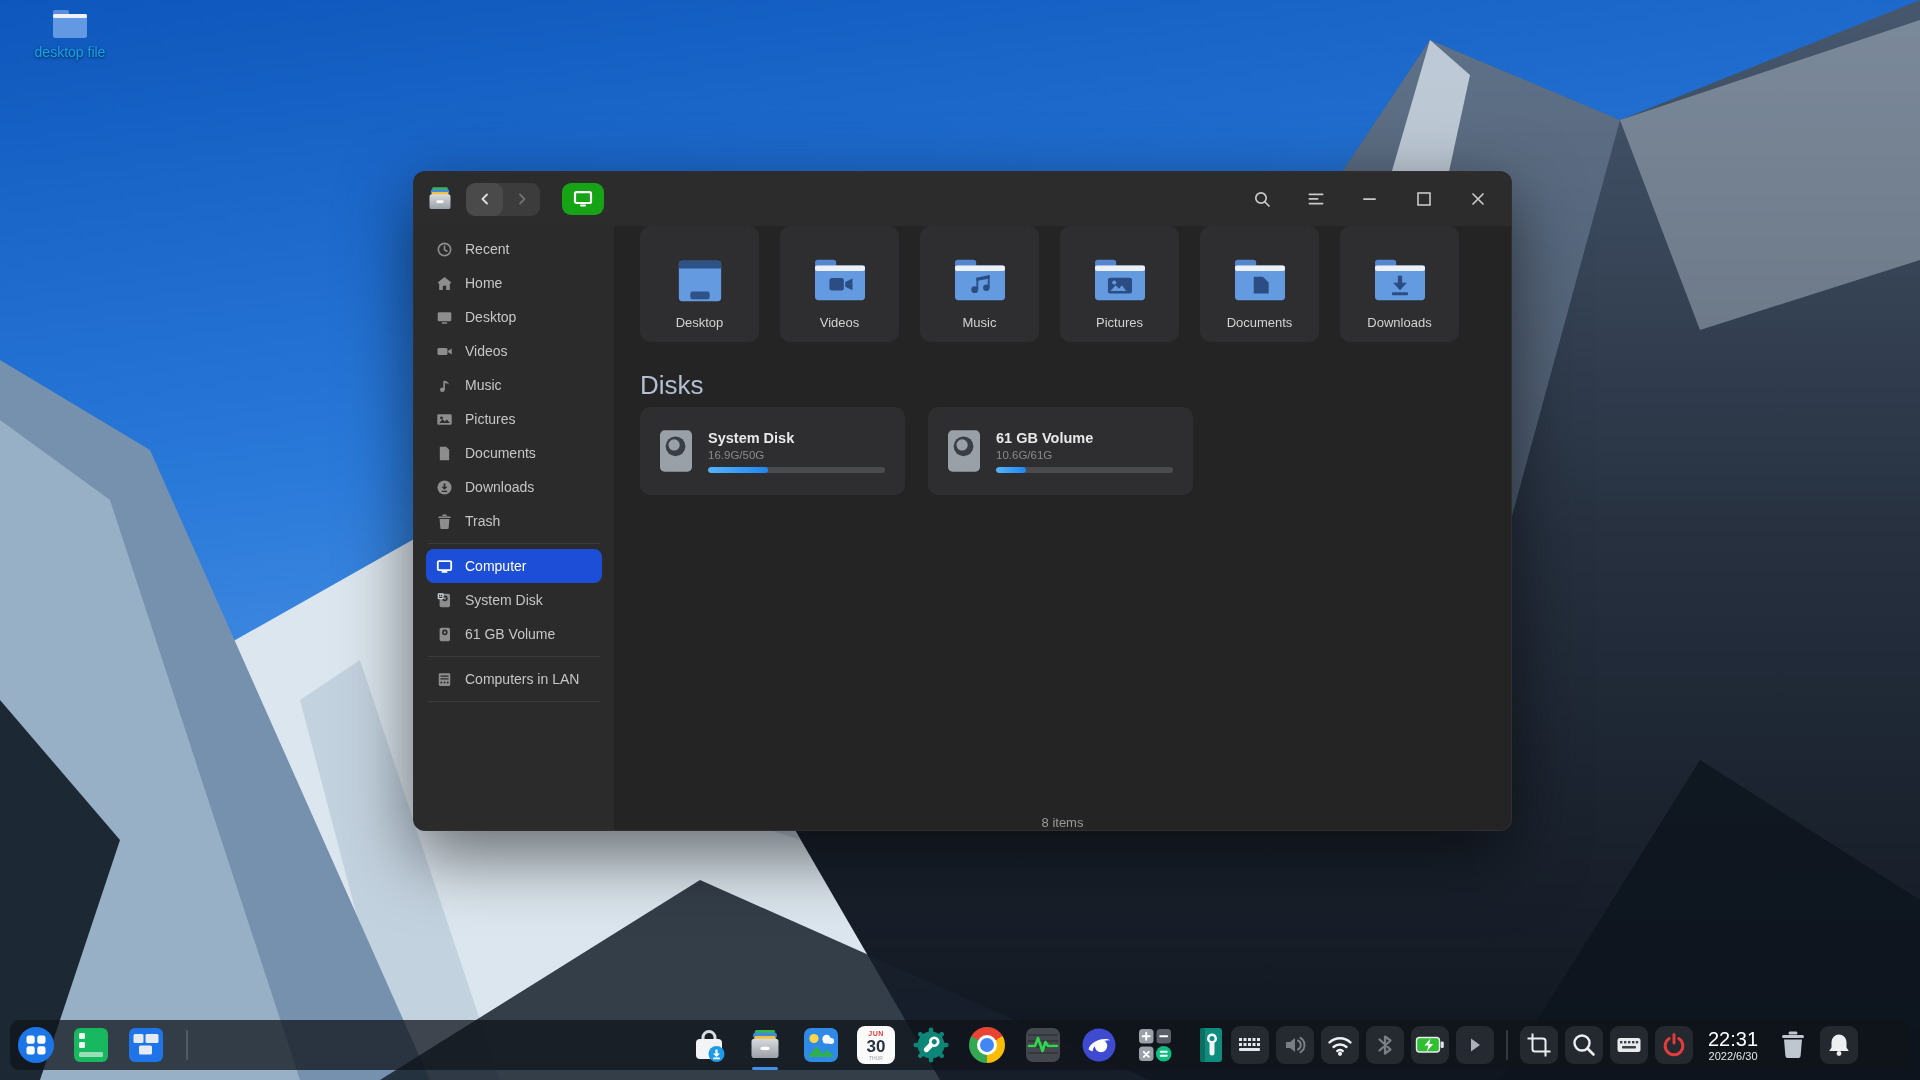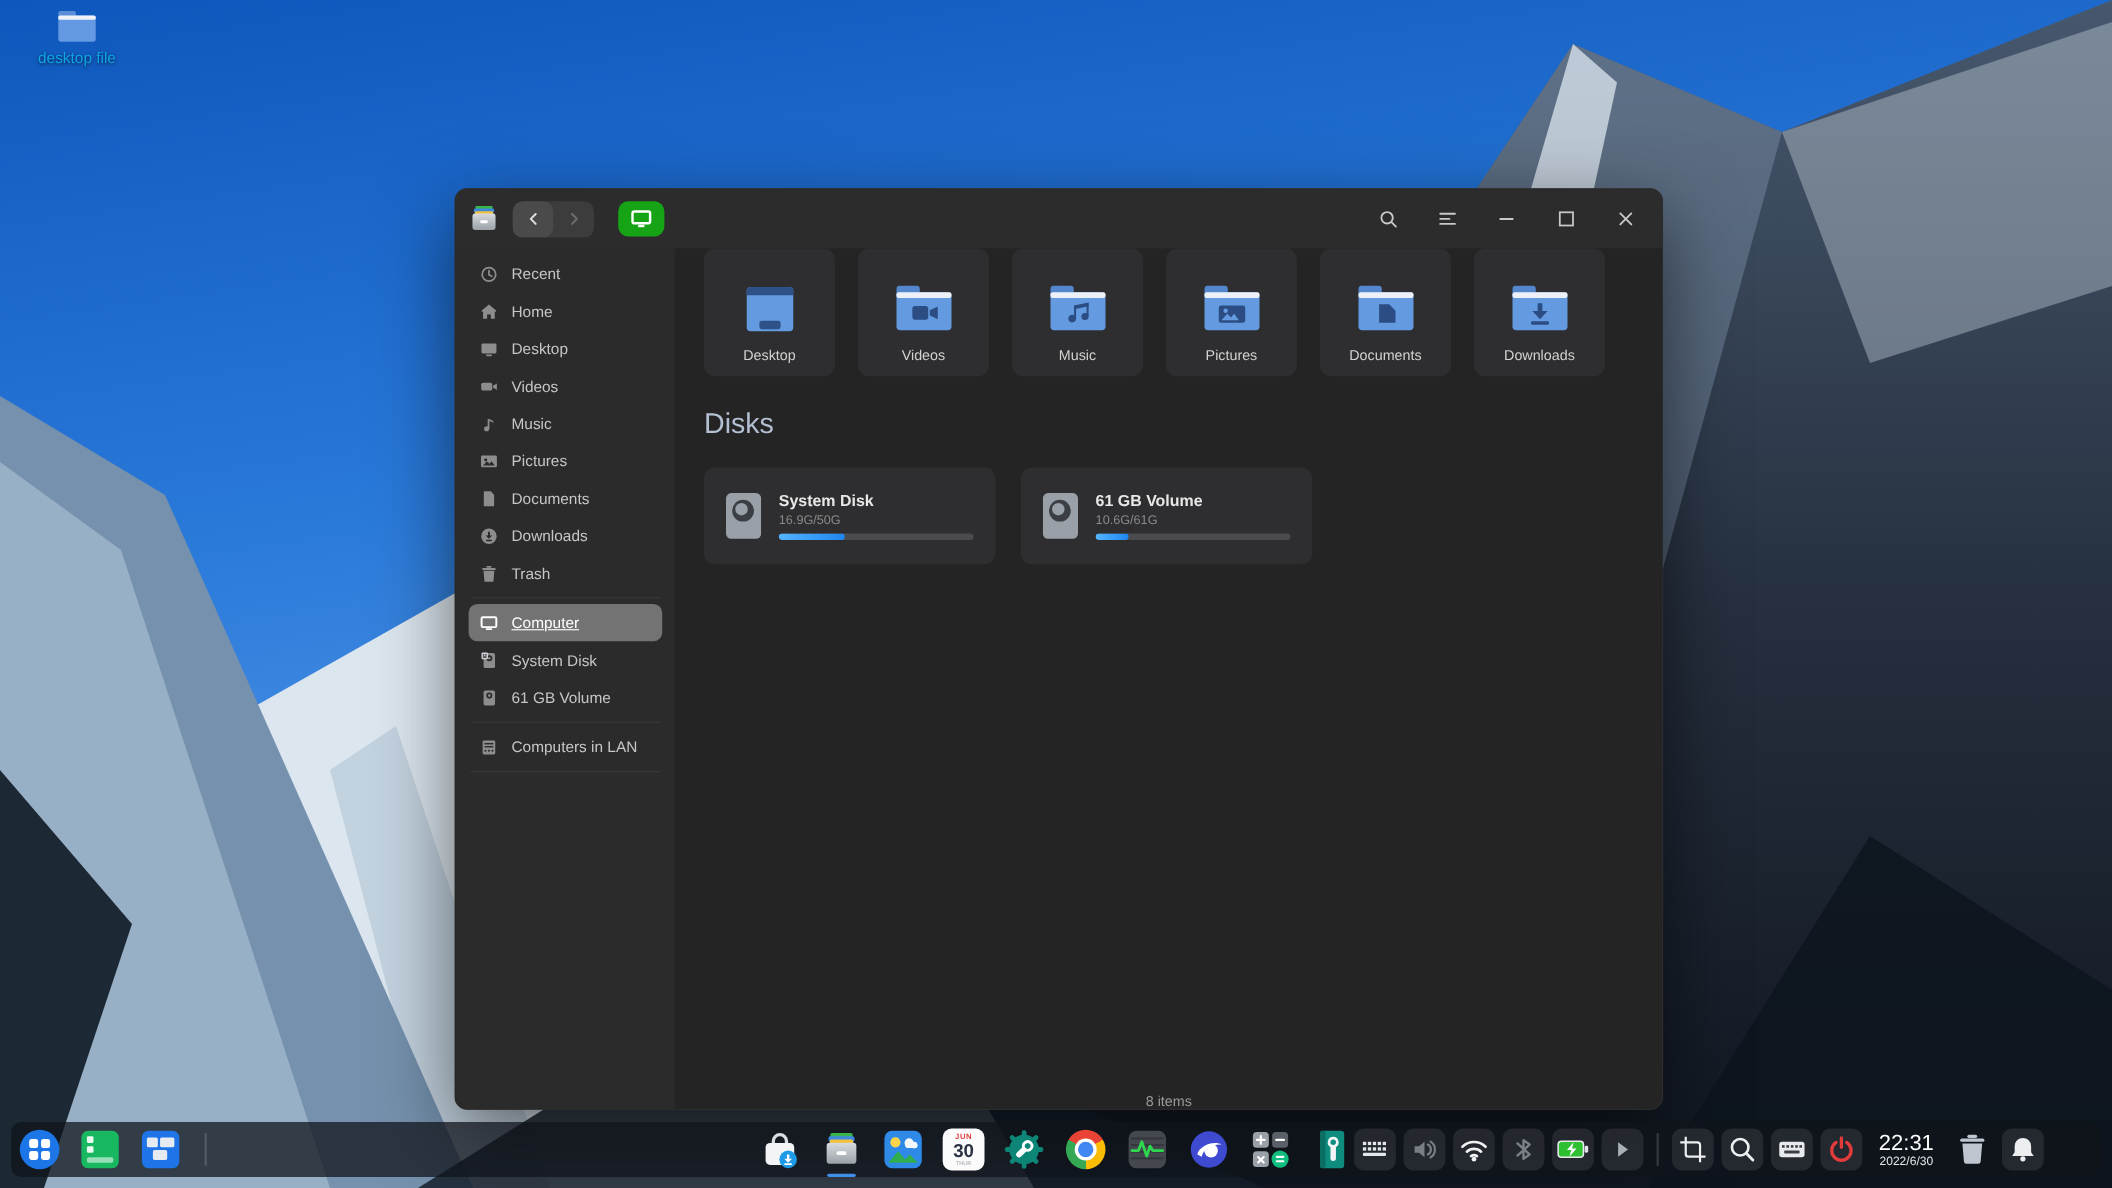--- a/index.html
+++ b/index.html
@@ -6,44 +6,44 @@
   html,body { width:1920px; height:1080px; overflow:hidden; font-family:"Liberation Sans","DejaVu Sans",sans-serif; background:#10161f; }
   .stage { position:relative; width:1920px; height:1080px; }
   .wallpaper { position:absolute; inset:0; }
 
   
   .desktop-icon { position:absolute; left:18px; top:8px; width:104px; text-align:center; color:#0ea5e9; cursor:default; }
   .desktop-icon svg { display:block; margin:0 auto 4px; }
   .desktop-icon .lbl { font-size:14px; text-shadow:0 1px 3px rgba(0,0,0,.7); }
 
   
-  .window { position:absolute; left:413px; top:171px; width:1099px; height:838px; border-radius:12px;
+  .window { position:absolute; left:413px; top:171px; width:1099px; height:660px; border-radius:12px;
             background:#242424; box-shadow:0 24px 70px rgba(0,0,0,.55); display:flex; flex-direction:column; overflow:hidden;
             border:1px solid rgba(255,255,255,.05); }
   .titlebar { height:54px; flex:0 0 54px; background:#2c2c2c; display:flex; align-items:center; padding:0 12px; gap:12px; }
   .app-icon { width:28px; height:28px; }
   .nav-pill { display:flex; width:74px; height:33px; border-radius:9px; background:#3c3c3c; overflow:hidden; }
   .nav-btn { flex:1; display:flex; align-items:center; justify-content:center; }
   .nav-btn.back { background:#4a4a4b; border-radius:9px; }
   .tab-btn { width:42px; height:32px; border-radius:9px; background:#16a316; display:flex; align-items:center; justify-content:center; margin-left:10px; }
   .tb-spacer { flex:1; }
   .tb-btn { width:42px; height:36px; display:flex; align-items:center; justify-content:center; color:#c9c9c9; }
 
   .win-body { flex:1; display:flex; min-height:0; }
   .sidebar { width:200px; flex:0 0 200px; background:#2b2b2b; padding:6px 12px; }
   .side-item { height:34px; display:flex; align-items:center; gap:12px; padding:0 10px; border-radius:8px; color:#c6c6c6; font-size:14px; }
   .side-item .ic { width:17px; height:17px; color:#8d8d8d; display:flex; flex:0 0 17px; }
-  .side-item.selected { background:#737373; color:#fff;text-decoration:underline; }
+  .side-item.selected { background:#1d4ed8; color:#fff; }
   .side-item.selected .ic { color:#fff; }
   .side-sep { height:1px; background:#3b3b3b; margin:5px 2px; }
 
   .content { flex:1; position:relative; background:#242424; padding:0 26px; }
   .section-title { font-size:26px; font-weight:400; color:#b3bfd2; }
   .t1 { margin:24px 0 17px; }
-  .t2 { margin:28px 0 24px; }
+  .t2 { margin:28px 0 6px; }
   .folders { display:flex; gap:21px; }
   .folder-tile { width:119px; height:116px; border-radius:10px; background:#2e2e30; display:flex; flex-direction:column;
                  align-items:center; justify-content:flex-end; padding-bottom:12px; }
   .folder-tile svg { width:62px; height:50px; margin-bottom:9px; }
   .folder-label { font-size:13px; color:#d2d2d2; }
 
   .disks { display:flex; gap:23px; }
   .disk-tile { width:265px; height:88px; border-radius:10px; background:#2e2e30; display:flex; align-items:center; padding:0 20px; gap:16px; }
   .disk-tile svg.hdd { width:32px; height:42px; flex:0 0 32px; }
   .disk-info { flex:1; display:flex; flex-direction:column; }

